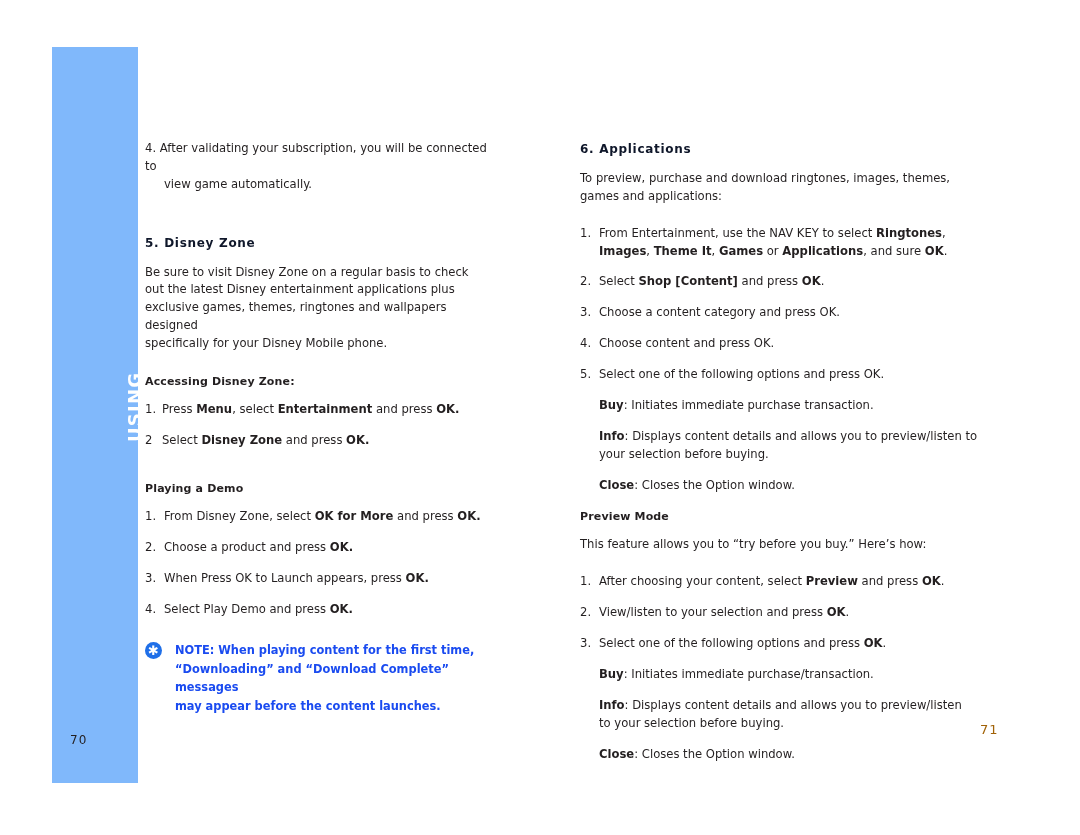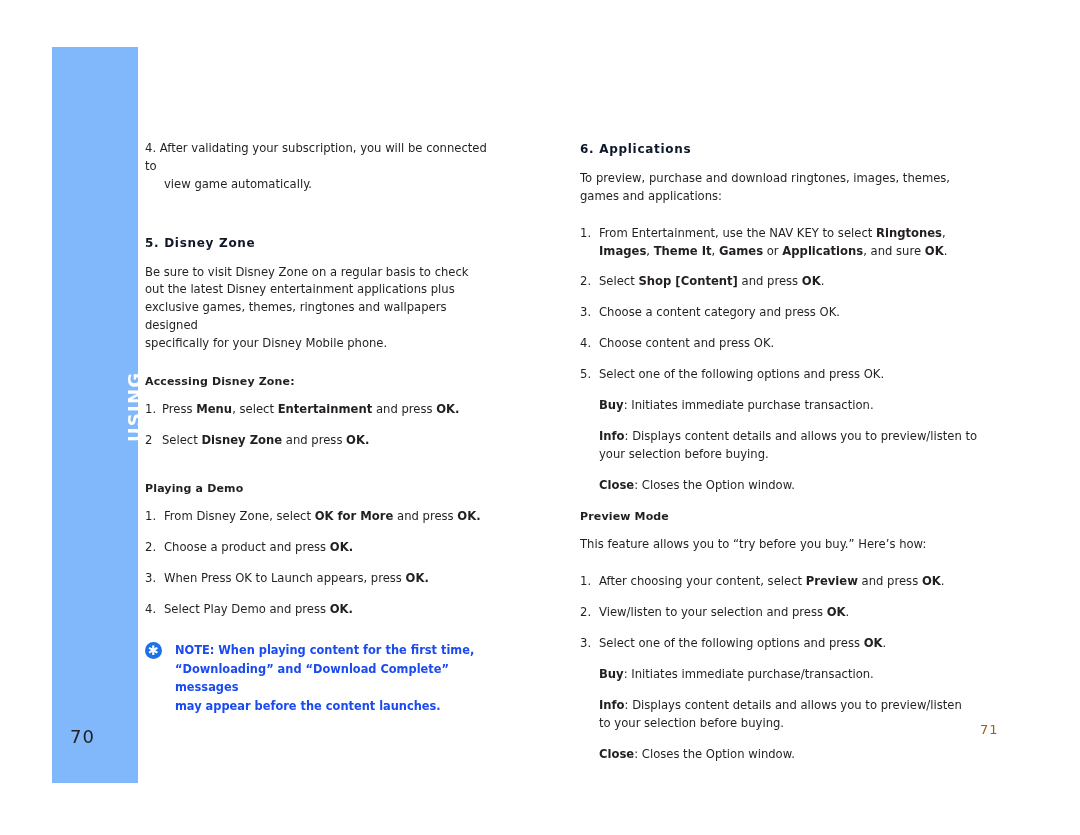--- a/index.html
+++ b/index.html
@@ -51,21 +51,21 @@
     font-weight: 700;
     letter-spacing: 1.2px;
     left: 72px;
     top: 395px;
     transform: rotate(-90deg);
   }
   .page-num-left {
     position: absolute;
     left: 18px;
     bottom: 36px;
-    font-size: 18px;
+    font-size: 12px;
     color: #231f20;
     letter-spacing: 1px;
   }
 
   
   .col {
     position: absolute;
     top: 140px;
     font-size: 11.6px;
     line-height: 1.55;

